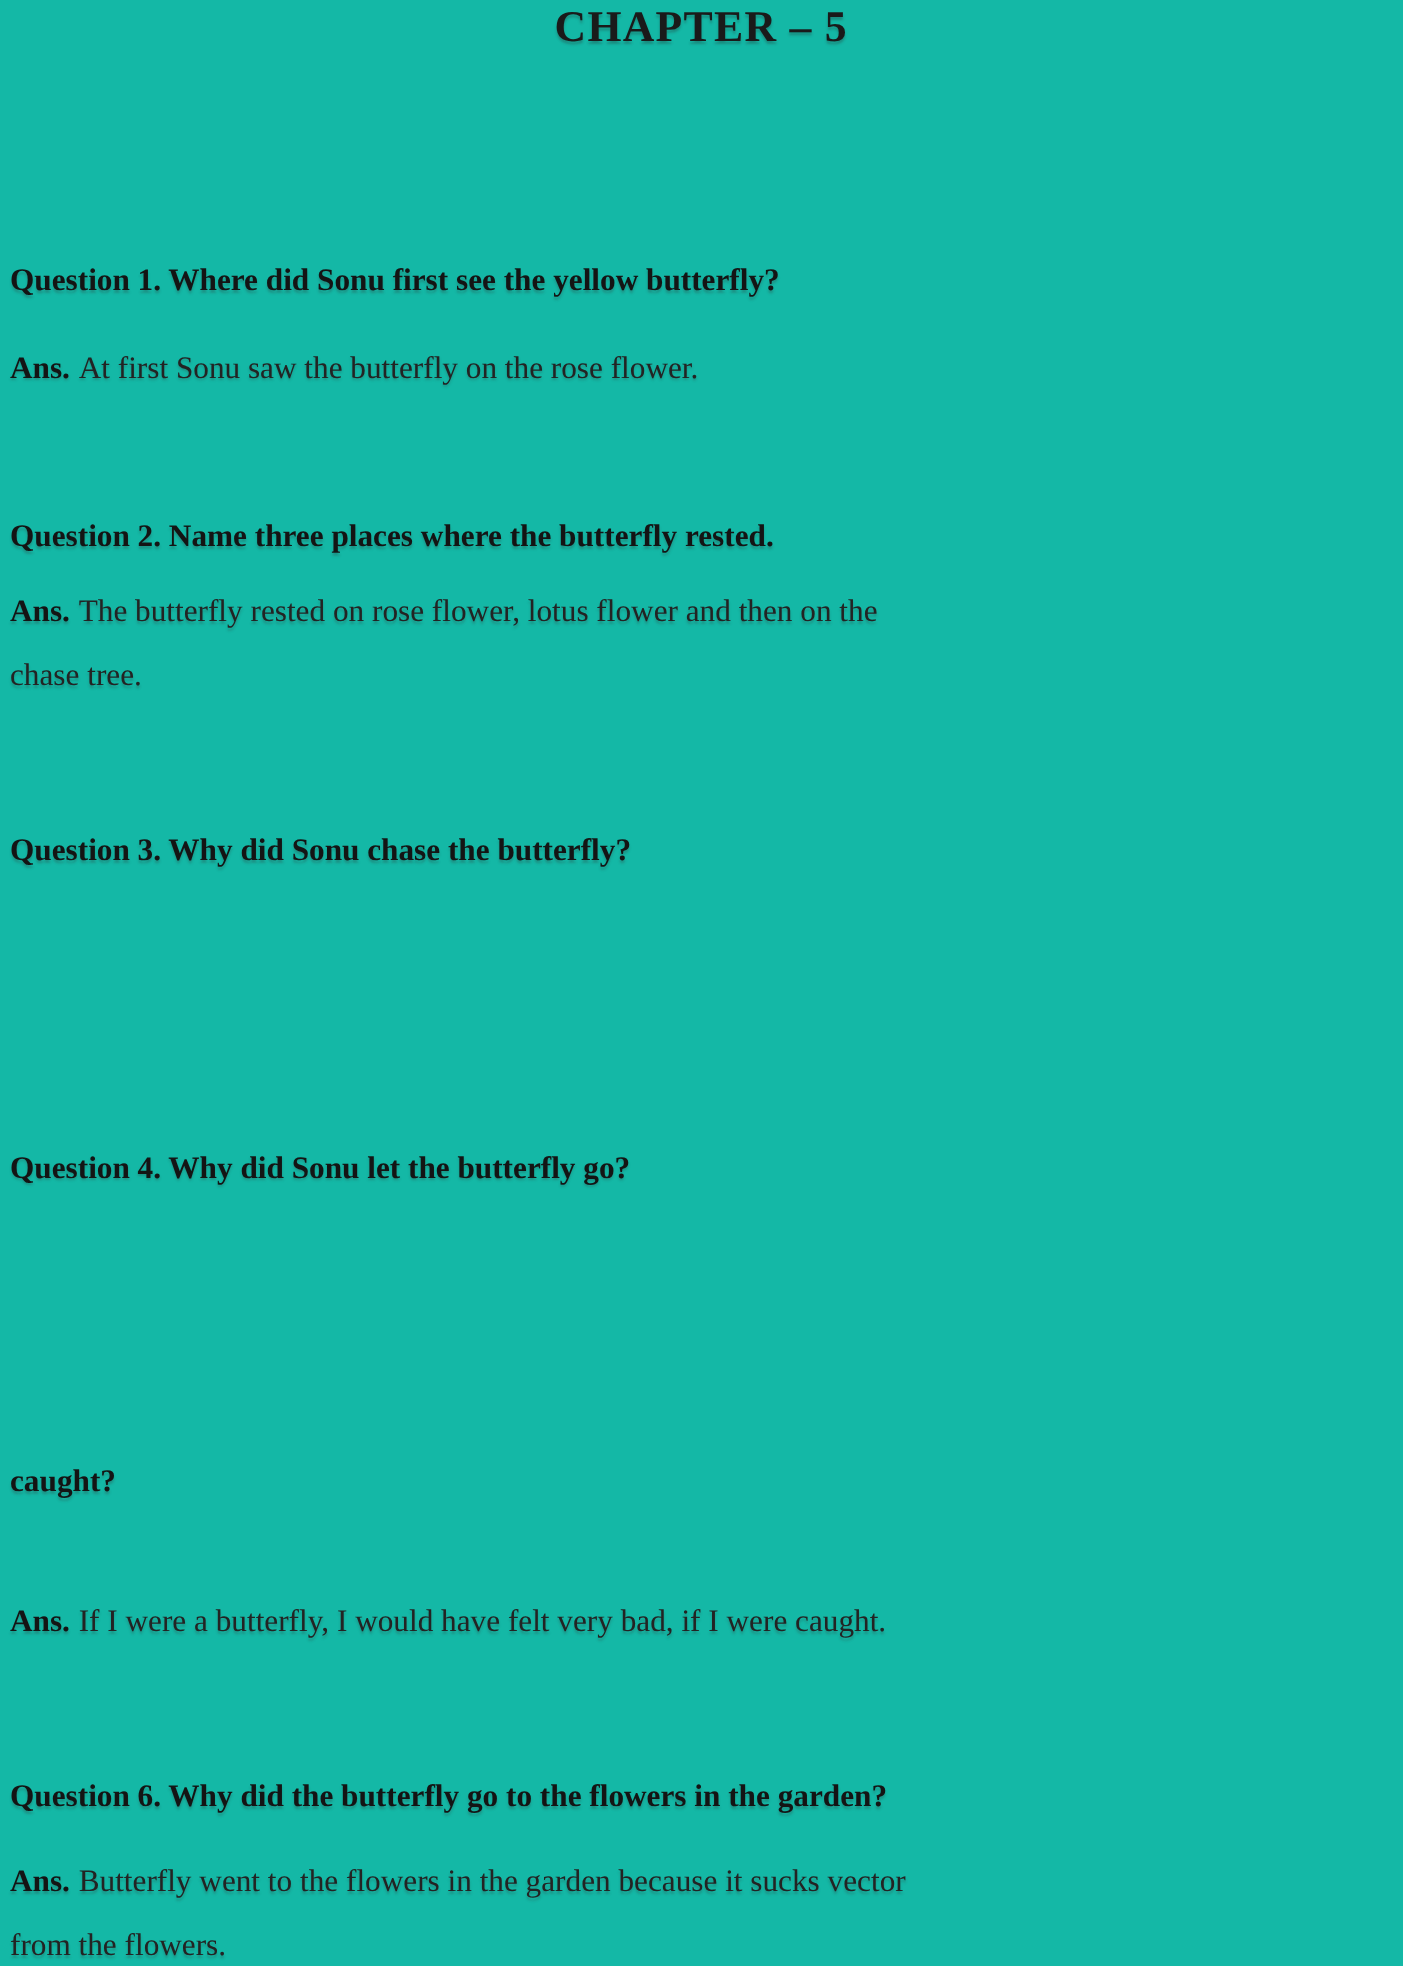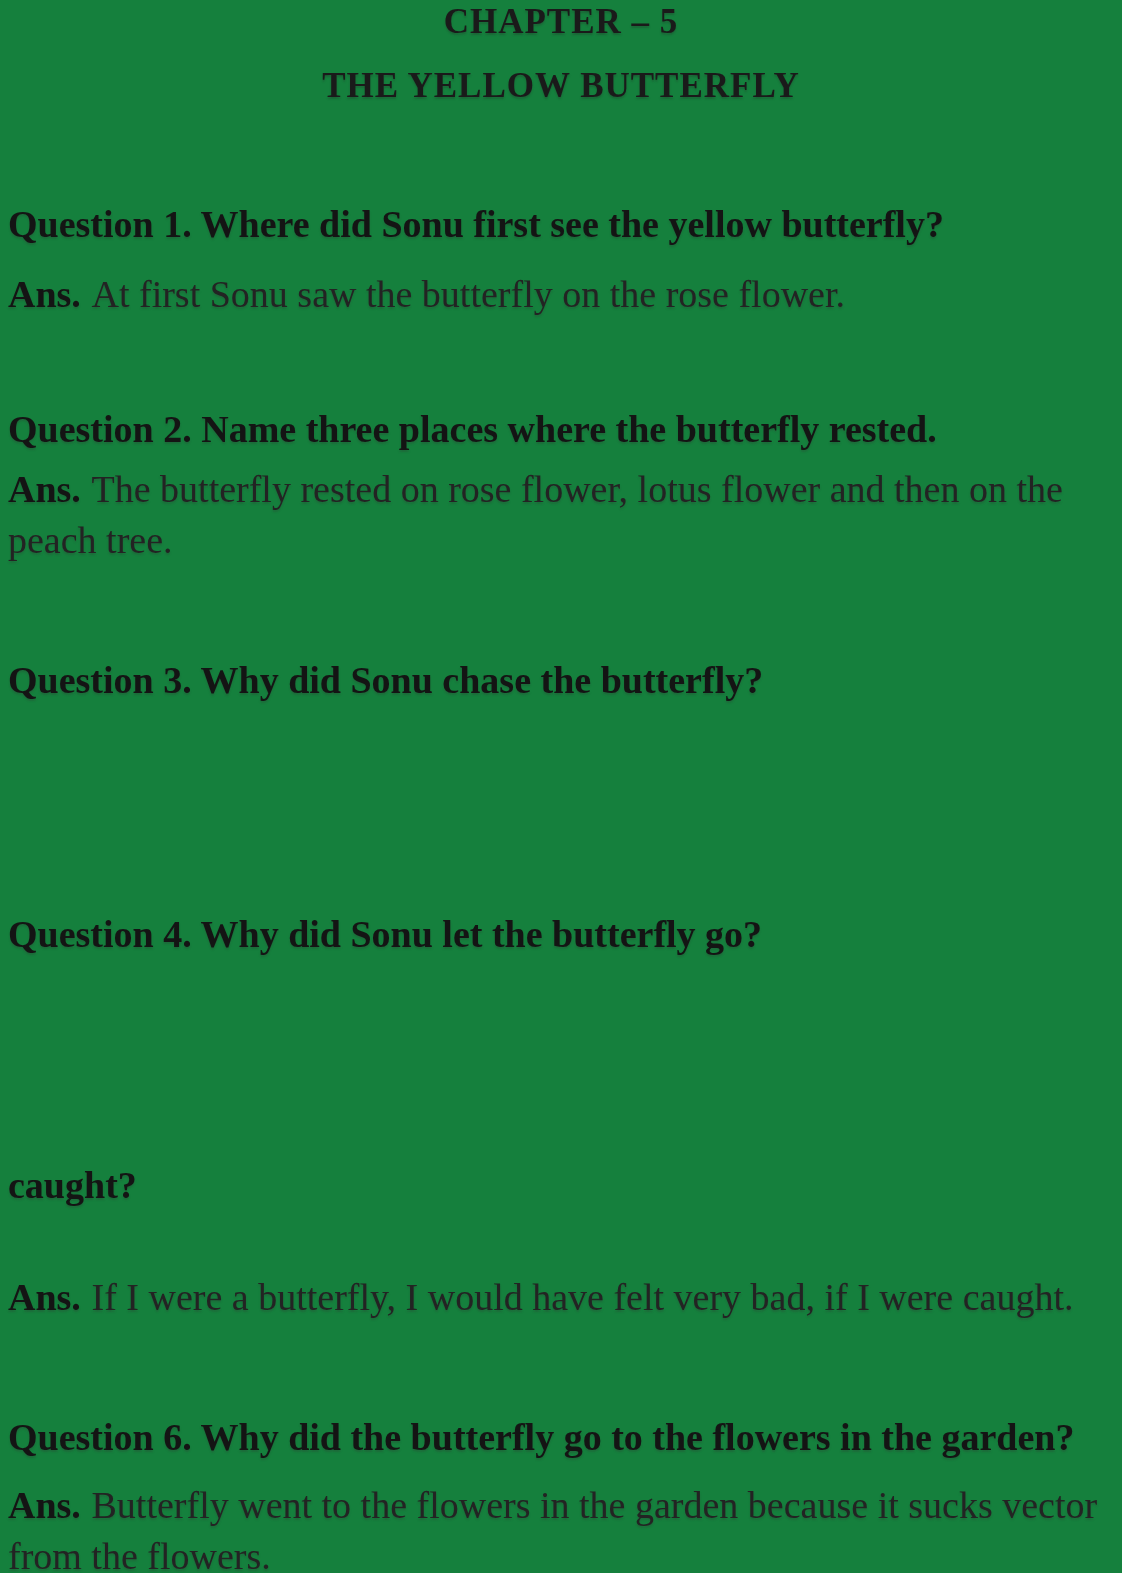--- a/index.html
+++ b/index.html
@@ -4,21 +4,21 @@
 <style>
   html, body {
     margin: 0;
     padding: 0;
     background: #ffffff;
   }
   .page {
     position: relative;
     width: 1122px;
     height: 1573px;
-    background: #15803d;
+    background: #14b8a6;
     overflow: hidden;
     font-family: "Liberation Serif", "DejaVu Serif", serif;
     color: #1e1e1e;
   }
   .center-title {
     position: absolute;
     left: 0;
     width: 100%;
     text-align: center;
     font-weight: bold;
@@ -28,21 +28,21 @@
     color: #1a1a1a;
     text-shadow: 0 2px 2px rgba(40,40,40,0.30);
     white-space: nowrap;
   }
   .block {
     position: absolute;
     left: 8px;
     width: 1106px;
   }
   .line {
-    font-size: 38px;
+    font-size: 25px;
     line-height: 51px;
     white-space: nowrap;
     text-shadow: 0 2px 2px rgba(50,50,50,0.28);
     color: #232323;
   }
   .q .line, .q.line {
     font-weight: bold;
     color: #141414;
   }
   .ans-label {
@@ -51,39 +51,38 @@
     margin-right: 0.28em;
   }
 </style>
 </head>
 <body>
 
 <div class="page">
 
   <div class="center-title" style="top:0px">CHAPTER – 5</div>
 
-  <div class="center-title" style="top:64px">THE YELLOW BUTTERFLY</div>
 
   <div class="block q" style="top:199px">
     <div class="line">Question 1. Where did Sonu first see the yellow butterfly?</div>
   </div>
   <div class="block" style="top:269px">
     <div class="line">
       <span class="ans-label">Ans.</span><span>At first Sonu saw the butterfly on the rose flower.</span>
     </div>
   </div>
 
   <div class="block q" style="top:404px">
     <div class="line">Question 2. Name three places where the butterfly rested.</div>
   </div>
   <div class="block" style="top:464px">
     <div class="line">
       <span class="ans-label">Ans.</span><span>The butterfly rested on rose flower, lotus flower and then on the</span>
     </div>
-    <div class="line">peach tree.</div>
+    <div class="line">chase tree.</div>
   </div>
 
   <div class="block q" style="top:655px">
     <div class="line">Question 3. Why did Sonu chase the butterfly?</div>
   </div>
 
   <div class="block q" style="top:909px">
     <div class="line">Question 4. Why did Sonu let the butterfly go?</div>
   </div>
   <div class="block" style="top:973px">

